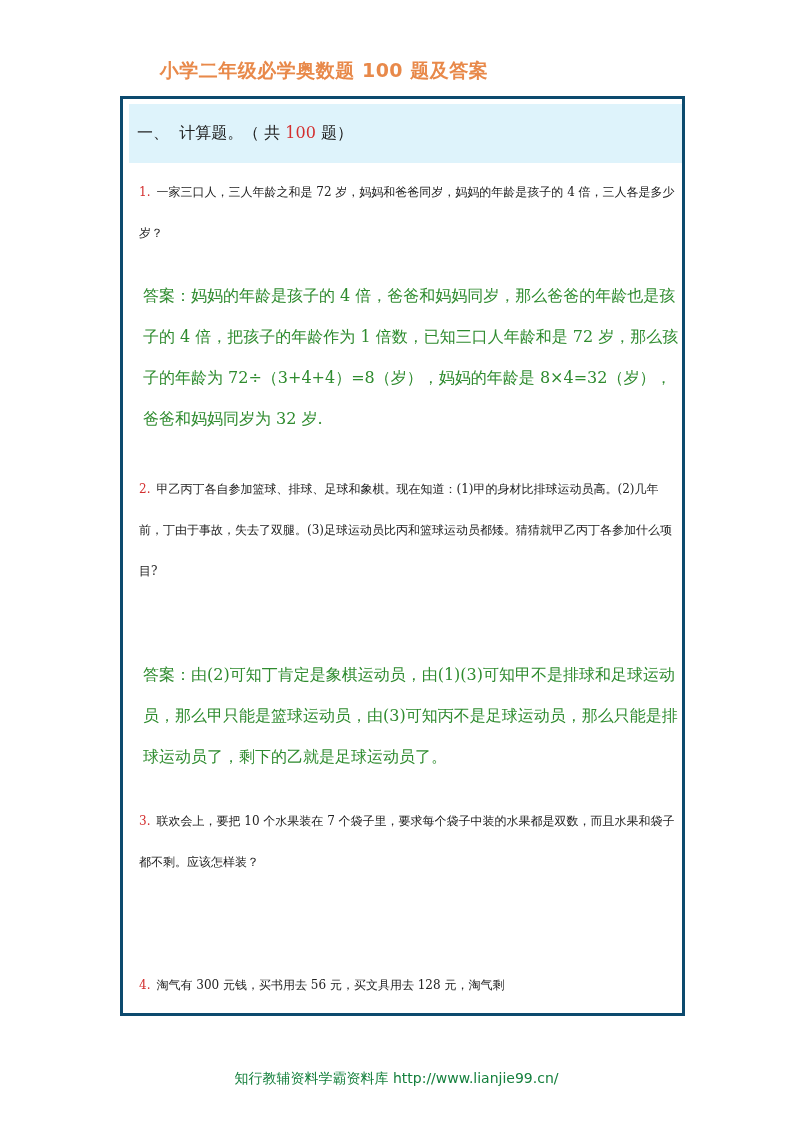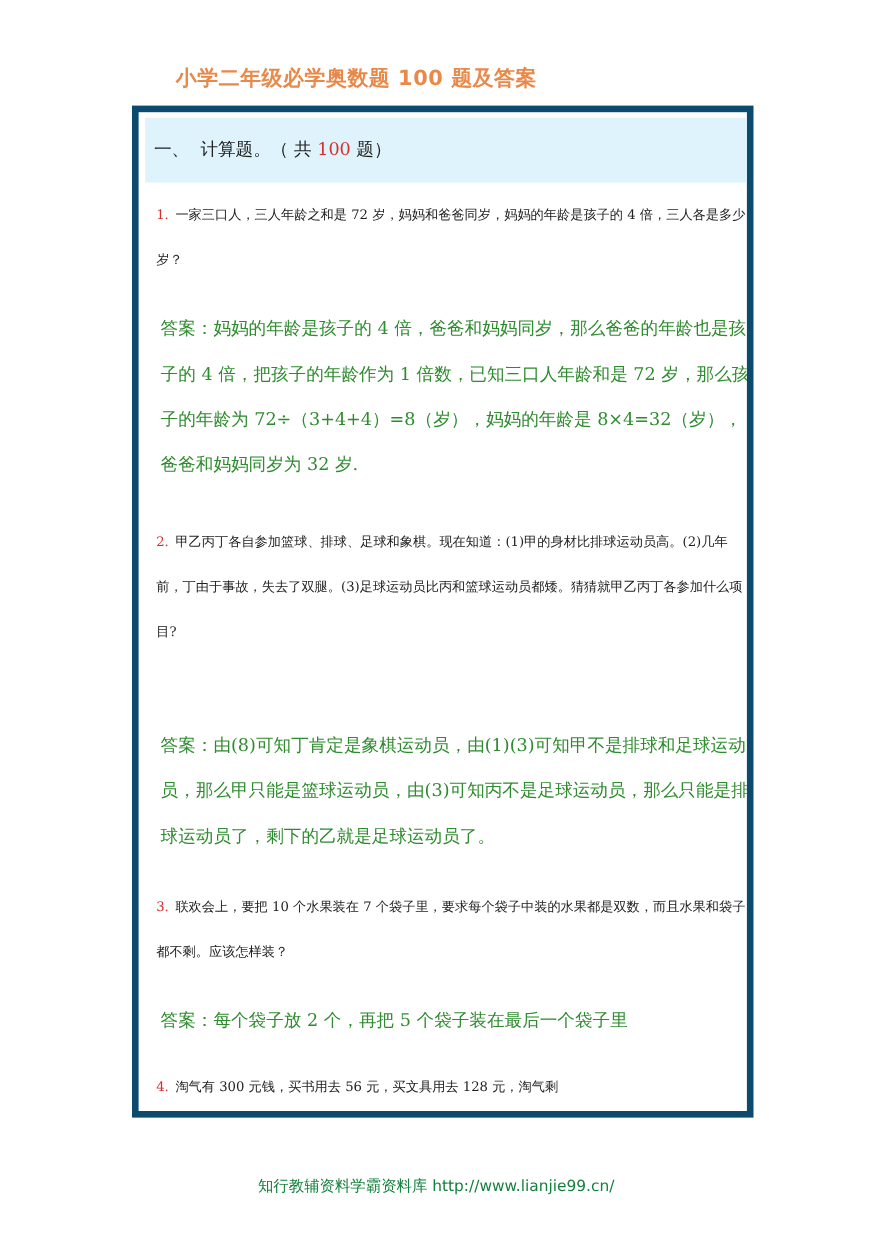--- a/index.html
+++ b/index.html
@@ -2,21 +2,21 @@
 <html><head>
 <meta charset="utf-8">
 <style>
   html, body { margin: 0; padding: 0; background: #ffffff; }
   body { width: 793px; height: 1122px; position: relative; overflow: hidden;
          font-family: "DejaVu Serif", "Liberation Serif", serif; }
   .doc-title { position: absolute; top: 58px; left: 0; width: 648px; text-align: center;
                font-family: "DejaVu Sans", "Liberation Sans", sans-serif;
                font-size: 19px; font-weight: bold; color: #e8894a; letter-spacing: 0.5px; }
   .content-box { position: absolute; left: 120px; top: 96px; width: 565px; height: 920px;
-                 border: 6px solid #0c4a6e; box-sizing: border-box; overflow: hidden; }
+                 border: 3px solid #0c4a6e; box-sizing: border-box; overflow: hidden; }
   .section-header { position: absolute; left: 6px; top: 5px; width: 557px; height: 59px;
                     background: #def3fb; }
   .section-header-text { position: absolute; left: 8px; top: 19px; font-size: 16px; color: #222;
                          white-space: pre; }
   .red { color: #d32f2f; }
   .q { position: absolute; left: 16px; width: 540px; font-size: 12px; color: #222;
        line-height: 41px; }
   .q .num { color: #d32f2f; margin-right: 6px; }
   .a { position: absolute; left: 20px; width: 536px; font-size: 16px; color: #2e8b2e;
        line-height: 41px; }
@@ -35,25 +35,24 @@
   </div>
 
   <div class="q" style="top:73px;">
     <span class="num">1.</span><span>一家三口人，三人年龄之和是 72 岁，妈妈和爸爸同岁，妈妈的年龄是孩子的 4 倍，三人各是多少岁？</span>
   </div>
   <div class="a" style="top:176px;">答案：妈妈的年龄是孩子的 4 倍，爸爸和妈妈同岁，那么爸爸的年龄也是孩子的 4 倍，把孩子的年龄作为 1 倍数，已知三口人年龄和是 72 岁，那么孩子的年龄为 72÷（3+4+4）=8（岁），妈妈的年龄是 8×4=32（岁），爸爸和妈妈同岁为 32 岁.</div>
 
   <div class="q" style="top:370px;">
     <span class="num">2.</span><span>甲乙丙丁各自参加篮球、排球、足球和象棋。现在知道：(1)甲的身材比排球运动员高。(2)几年前，丁由于事故，失去了双腿。(3)足球运动员比丙和篮球运动员都矮。猜猜就甲乙丙丁各参加什么项目?</span>
   </div>
-  <div class="a" style="top:555px;">答案：由(8)可知丁肯定是象棋运动员，由(1)(3)可知甲不是排球和足球运动员，那么甲只能是篮球运动员，由(3)可知丙不是足球运动员，那么只能是排球运动员了，剩下的乙就是足球运动员了。</div>
+  <div class="a" style="top:555px;">答案：由(2)可知丁肯定是象棋运动员，由(1)(3)可知甲不是排球和足球运动员，那么甲只能是篮球运动员，由(3)可知丙不是足球运动员，那么只能是排球运动员了，剩下的乙就是足球运动员了。</div>
 
   <div class="q" style="top:702px;">
     <span class="num">3.</span><span>联欢会上，要把 10 个水果装在 7 个袋子里，要求每个袋子中装的水果都是双数，而且水果和袋子都不剩。应该怎样装？</span>
   </div>
-  <div class="a" style="top:805px;">答案：每个袋子放 2 个，再把 5 个袋子装在最后一个袋子里</div>
 
   <div class="q" style="top:866px;">
     <span class="num">4.</span><span>淘气有 300 元钱，买书用去 56 元，买文具用去 128 元，淘气剩</span>
   </div>
 </div>
 
 <div class="footer">知行教辅资料学霸资料库 http://www.lianjie99.cn/</div>
 
 </body></html>

